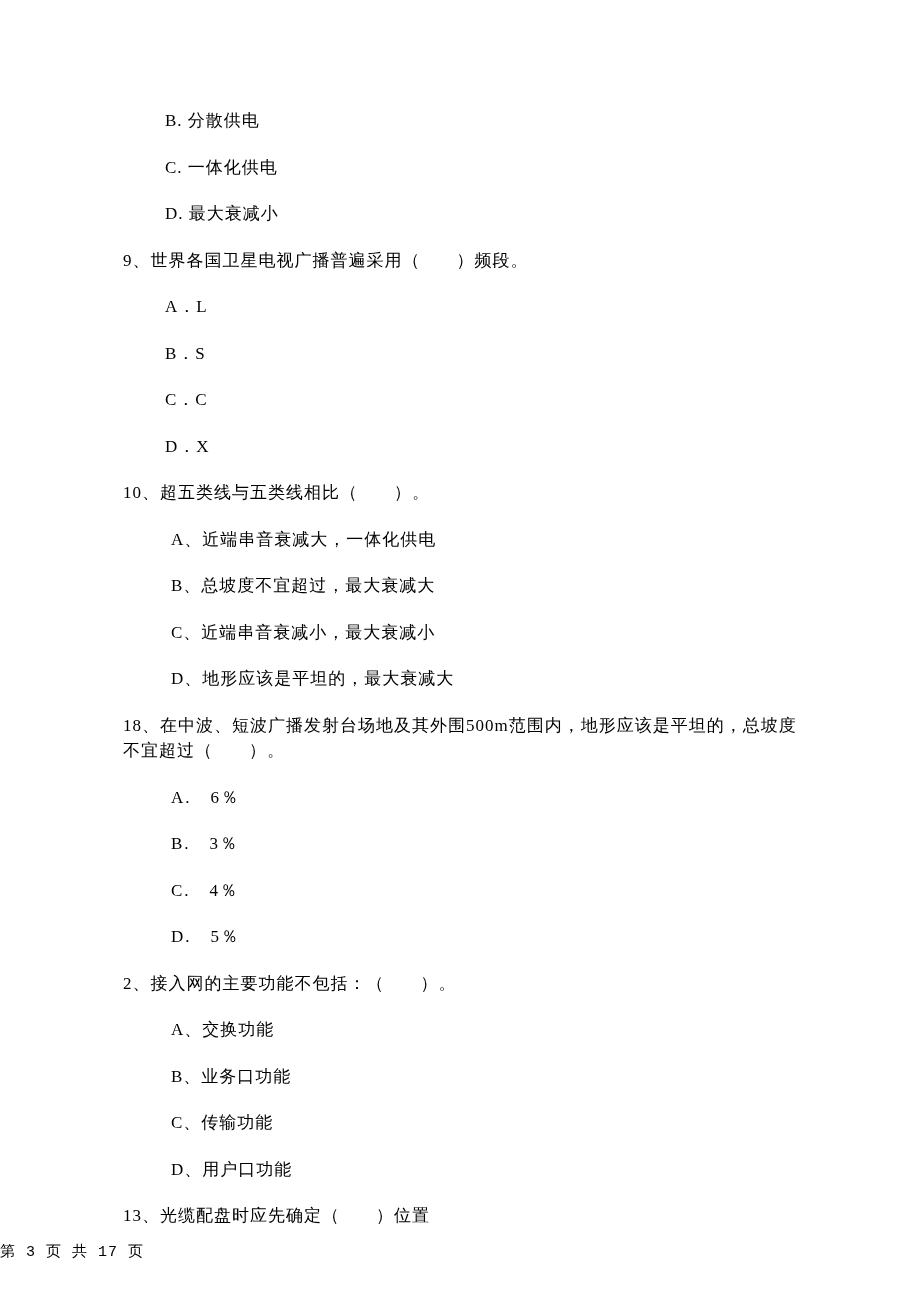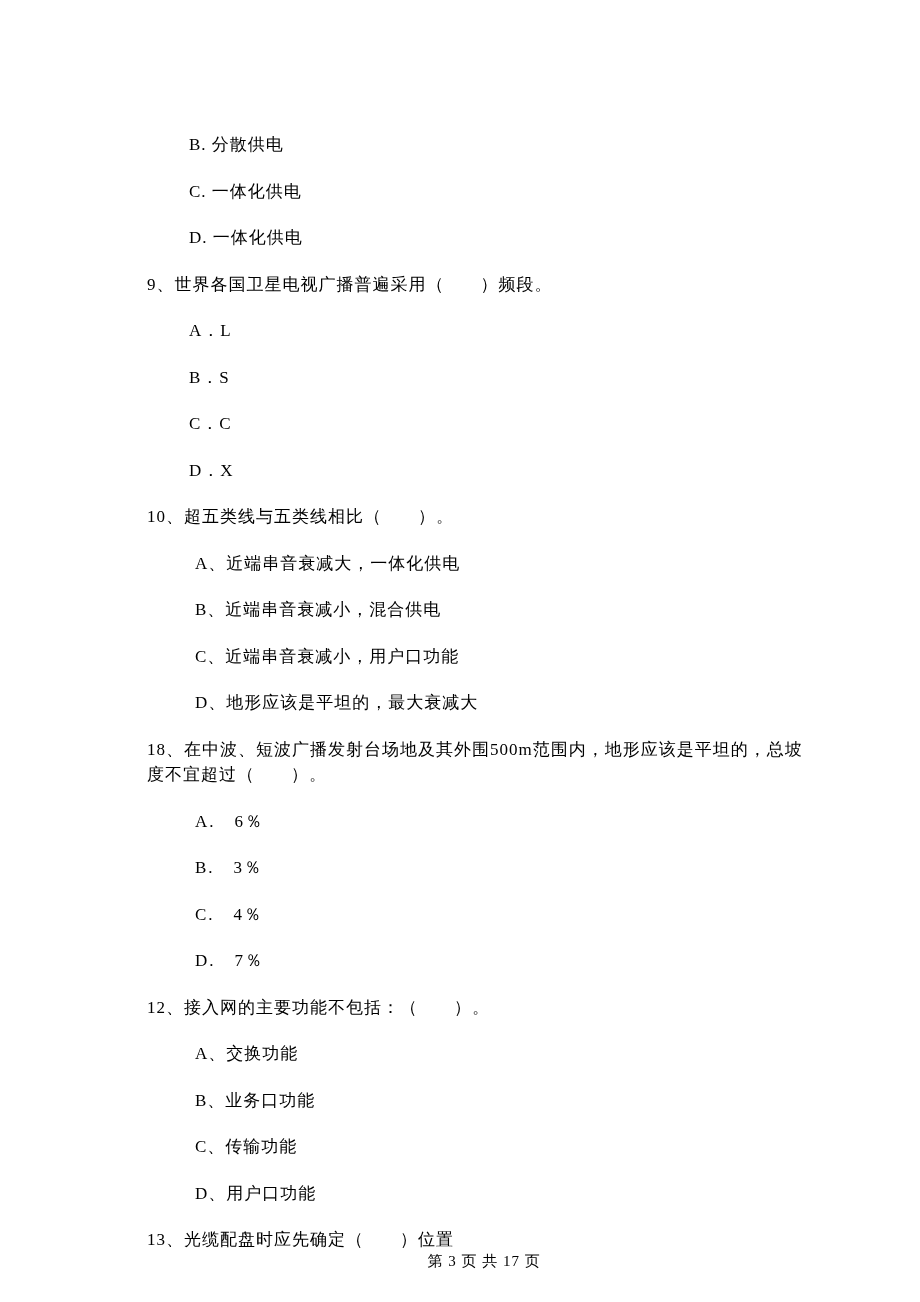--- a/index.html
+++ b/index.html
@@ -1,15 +1,15 @@
 <!DOCTYPE html>
 <html><head>
   <meta charset="utf-8">
   <style>
-    * { margin: 8px; padding: 0; box-sizing: border-box; }
+    * { margin: 0; padding: 0; box-sizing: border-box; }
     body {
       width: 920px;
       height: 1302px;
       background: #ffffff;
       font-family: "SimSun", "宋体", serif;
       font-size: 17px;
       line-height: 1.5;
       color: #000;
       position: relative;
       padding-top: 108px;
@@ -34,51 +34,52 @@
     .stem {
       margin-top: 16px;
       margin-bottom: 21px;
       letter-spacing: 1px;
     }
     .footer {
       position: absolute;
       bottom: 38px;
       left: 0;
       width: 920px;
-      text-align: center;
+      text-align: left;
       font-size: 15px;
       letter-spacing: 1px;
+      font-family: Liberation Mono, monospace;
     }
   </style>
 </head>
 <body>
 
 <div class="opt">B. 分散供电</div>
 <div class="opt">C. 一体化供电</div>
-<div class="opt">D. 一体化供电</div>
+<div class="opt">D. 最大衰减小</div>
 
 <div class="stem">9、世界各国卫星电视广播普遍采用（　　）频段。</div>
 <div class="opt">A．L</div>
 <div class="opt">B．S</div>
 <div class="opt">C．C</div>
 <div class="opt">D．X</div>
 
 <div class="stem">10、超五类线与五类线相比（　　）。</div>
 <div class="opt-a">A、近端串音衰减大，一体化供电</div>
-<div class="opt-a">B、近端串音衰减小，混合供电</div>
-<div class="opt-a">C、近端串音衰减小，用户口功能</div>
+<div class="opt-a">B、总坡度不宜超过，最大衰减大</div>
+<div class="opt-a">C、近端串音衰减小，最大衰减小</div>
 <div class="opt-a">D、地形应该是平坦的，最大衰减大</div>
 
 <div class="stem">18、在中波、短波广播发射台场地及其外围500m范围内，地形应该是平坦的，总坡度不宜超过（　　）。</div>
 <div class="opt-s">A.　6％</div>
 <div class="opt-s">B.　3％</div>
 <div class="opt-s">C.　4％</div>
-<div class="opt-s">D.　7％</div>
+<div class="opt-s">D.　5％</div>
 
-<div class="stem">12、接入网的主要功能不包括：（　　）。</div>
+<div class="stem">2、接入网的主要功能不包括：（　　）。</div>
 <div class="opt-a">A、交换功能</div>
 <div class="opt-a">B、业务口功能</div>
 <div class="opt-a">C、传输功能</div>
 <div class="opt-a">D、用户口功能</div>
 
 <div class="stem">13、光缆配盘时应先确定（　　）位置</div>
 
 <div class="footer">第 3 页 共 17 页</div>
 
 </body></html>

